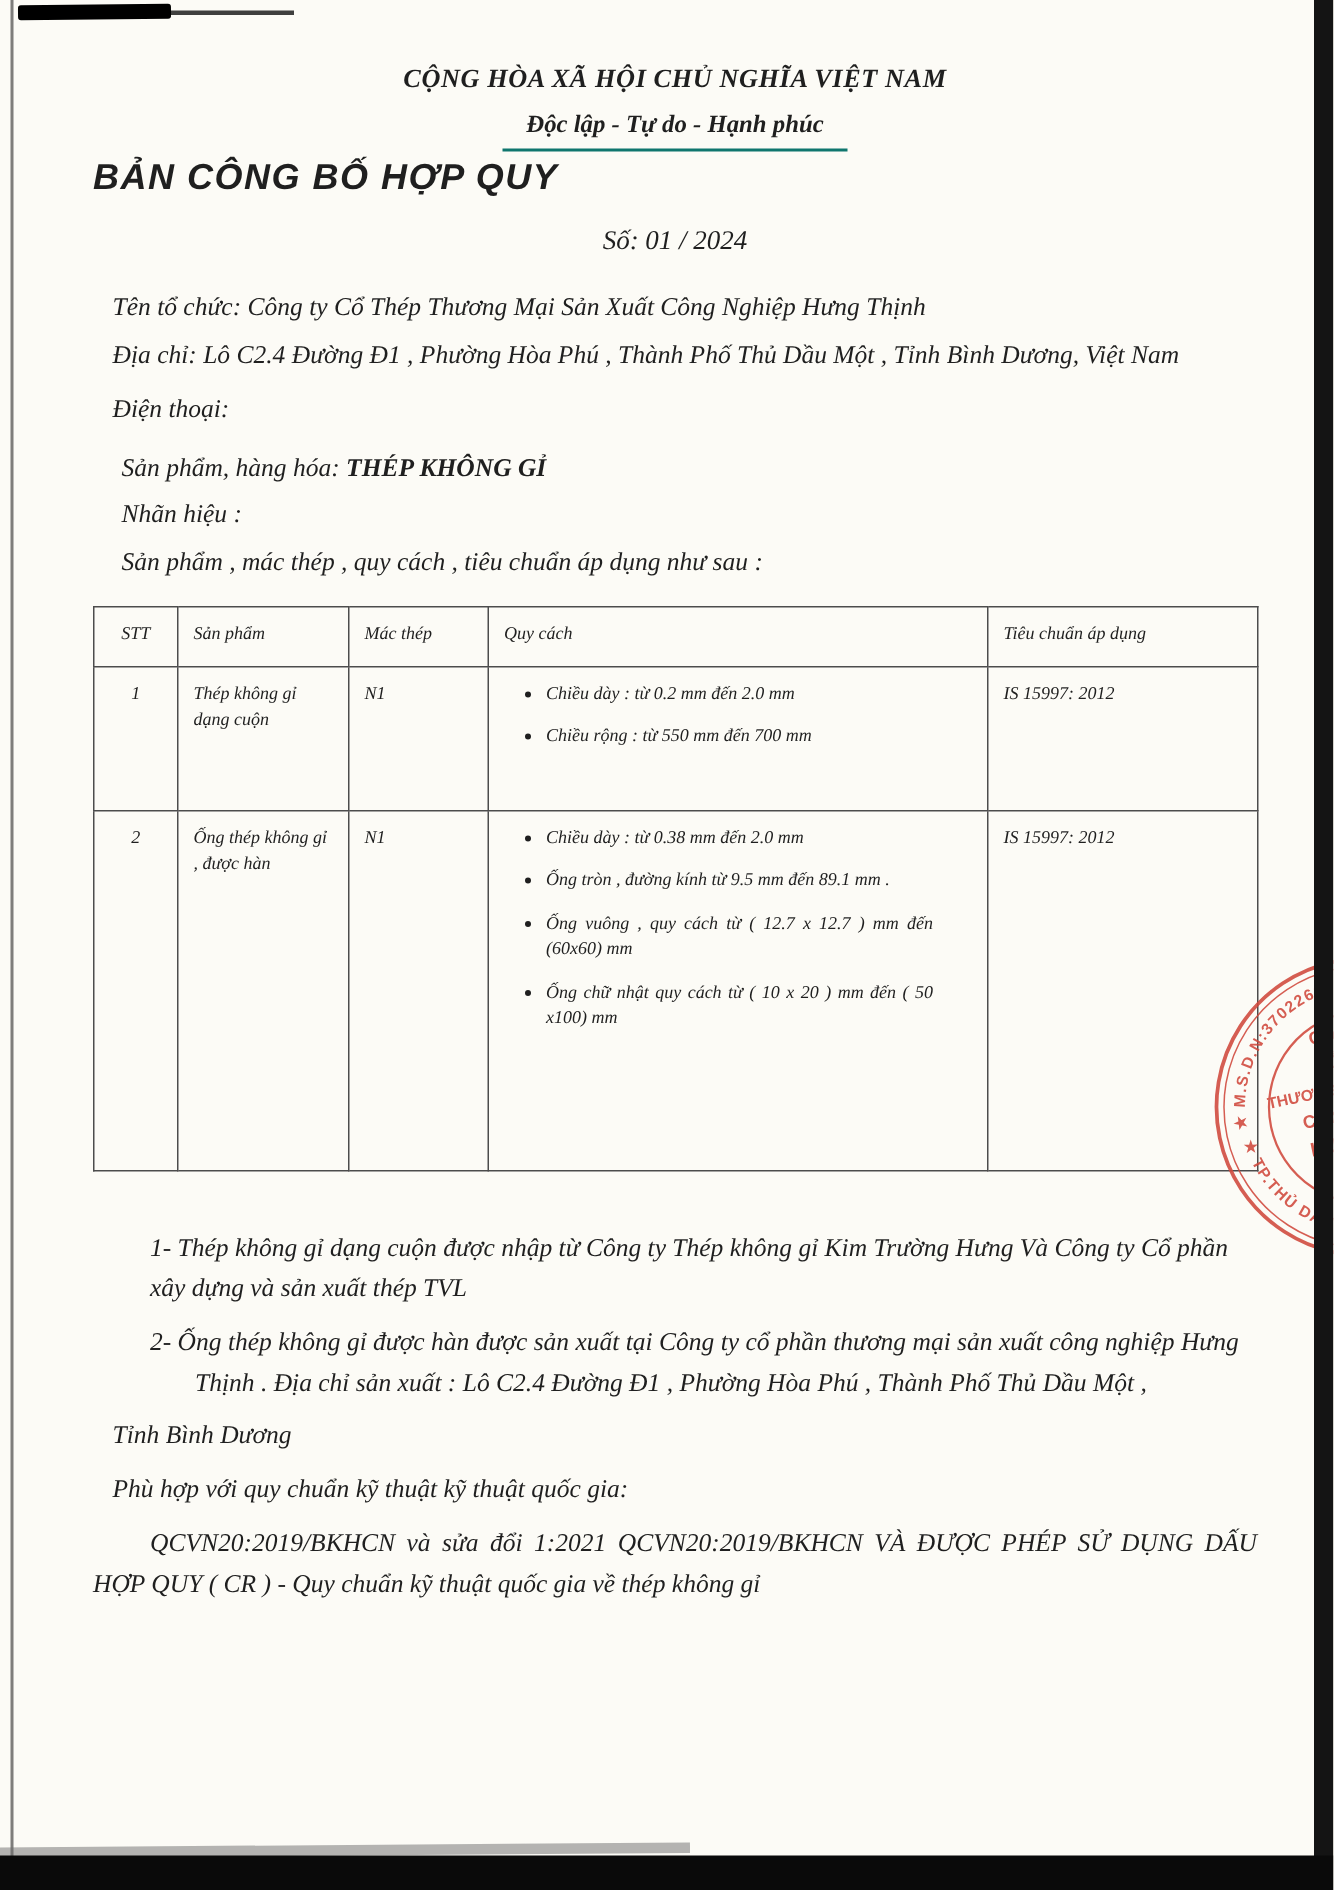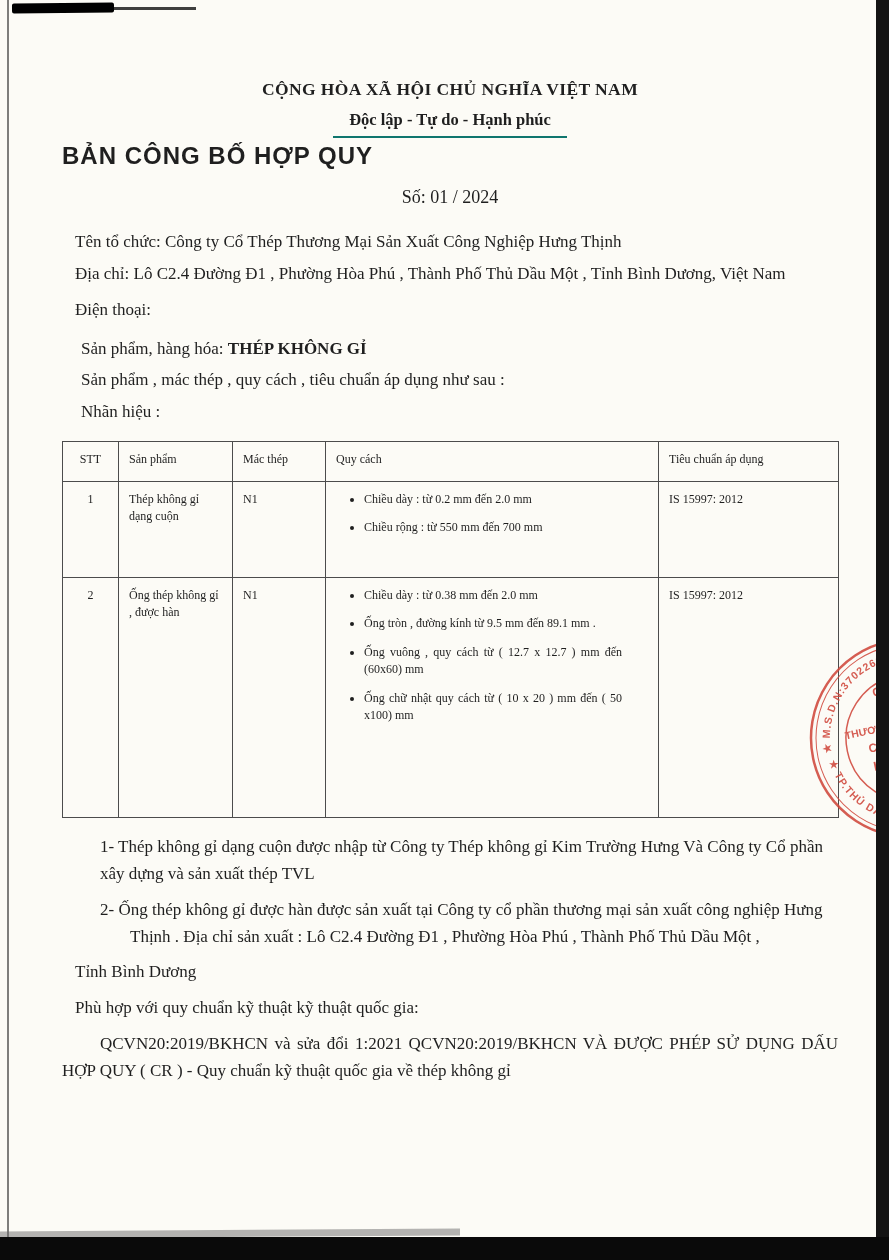--- a/index.html
+++ b/index.html
@@ -7,23 +7,24 @@
     position:relative;
     width:889px; height:1260px;
     background:#fcfbf6;
     overflow:hidden;
     font-family:"Liberation Serif", serif;
     color:#1f1f1f;
   }
   .content {
     position:relative;
     z-index:1;
-    padding:76px 51px 0 62px;
+    padding:39px 51px 0 62px;
     font-size:17px;
     line-height:1.5;
+    font-style:italic;
   }
   
   .nat-header { text-align:center; }
   .country { font-weight:bold; font-size:17.5px; letter-spacing:.4px; }
   .motto-wrap { margin-top:5px; }
   .motto {
     display:inline-block;
     font-weight:bold; font-size:16.5px;
     border-bottom:2px solid #0f766e;
     padding:0 16px 3px 16px;
@@ -65,21 +66,21 @@
   .c-stt { text-align:center !important; }
   td.c-sp { text-align:justify; padding-left:13px; padding-right:13px; }
   td.c-mt { padding-left:20px; }
   th.h-sp { padding-left:13px; }
   td.c-qc { padding:9px 6px 9px 12px; }
   td.c-qc ul { margin:0; padding-left:28px; }
   td.c-qc li { margin-bottom:11px; padding-right:26px; text-align:justify; }
   td.c-qc li:last-child { margin-bottom:0; }
 
   
-  .notes { margin-top:16px; }
+  .notes { margin-top:38px; }
   .notes p { margin:9px 0; line-height:1.58; }
   .note-item { margin-left:38px !important; }
   .note-hanging { padding-left:30px; text-indent:-30px; }
   .province-line, .conformity-intro { margin-left:13px !important; }
   .conformity-detail {
     margin-left:0 !important;
     text-align:justify;
     text-indent:38px;
   }
 
@@ -121,22 +122,22 @@
     </div>
 
     <div class="doc-title">BẢN CÔNG BỐ HỢP QUY</div>
     <div class="doc-number">Số: 01 / 2024</div>
 
     <div class="info">
       <p class="p-ind1">Tên tổ chức: Công ty Cổ Thép Thương Mại Sản Xuất Công Nghiệp Hưng Thịnh</p>
       <p class="p-ind1">Địa chỉ: Lô C2.4 Đường Đ1 , Phường Hòa Phú , Thành Phố Thủ Dầu Một , Tỉnh Bình Dương, Việt Nam</p>
       <p class="p-ind1 phone-line">Điện thoại:</p>
       <p class="p-ind2 product-line"><span>Sản phẩm, hàng hóa: </span><span class="product-value">THÉP KHÔNG GỈ</span></p>
+      <p class="p-ind2">Nhãn hiệu :</p>
       <p class="p-ind2">Sản phẩm , mác thép , quy cách , tiêu chuẩn áp dụng như sau :</p>
-      <p class="p-ind2">Nhãn hiệu :</p>
     </div>
 
     <table class="spec">
       <colgroup>
         <col style="width:56px">
           <col style="width:114px">
           <col style="width:93px">
           <col style="width:333px">
           <col style="width:180px">
       </colgroup>

